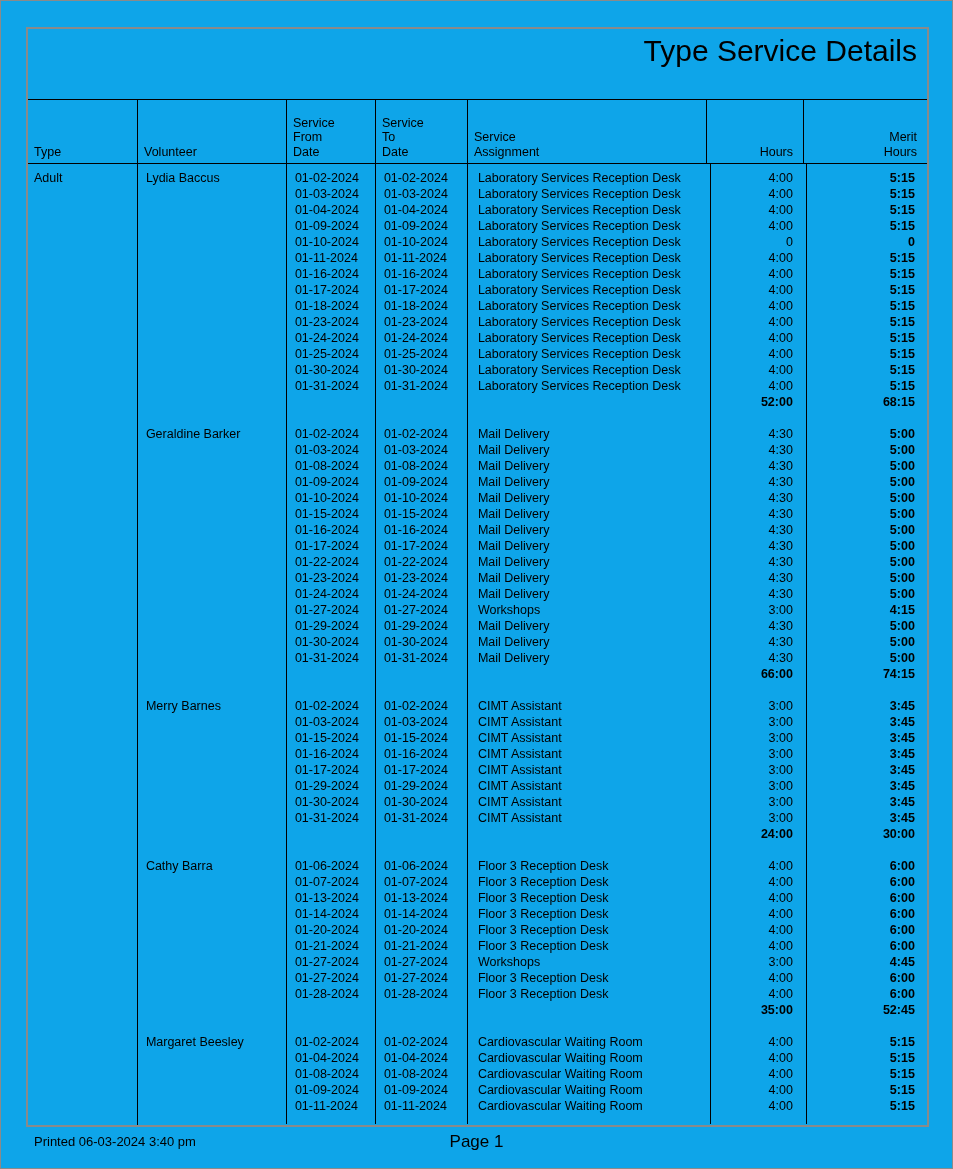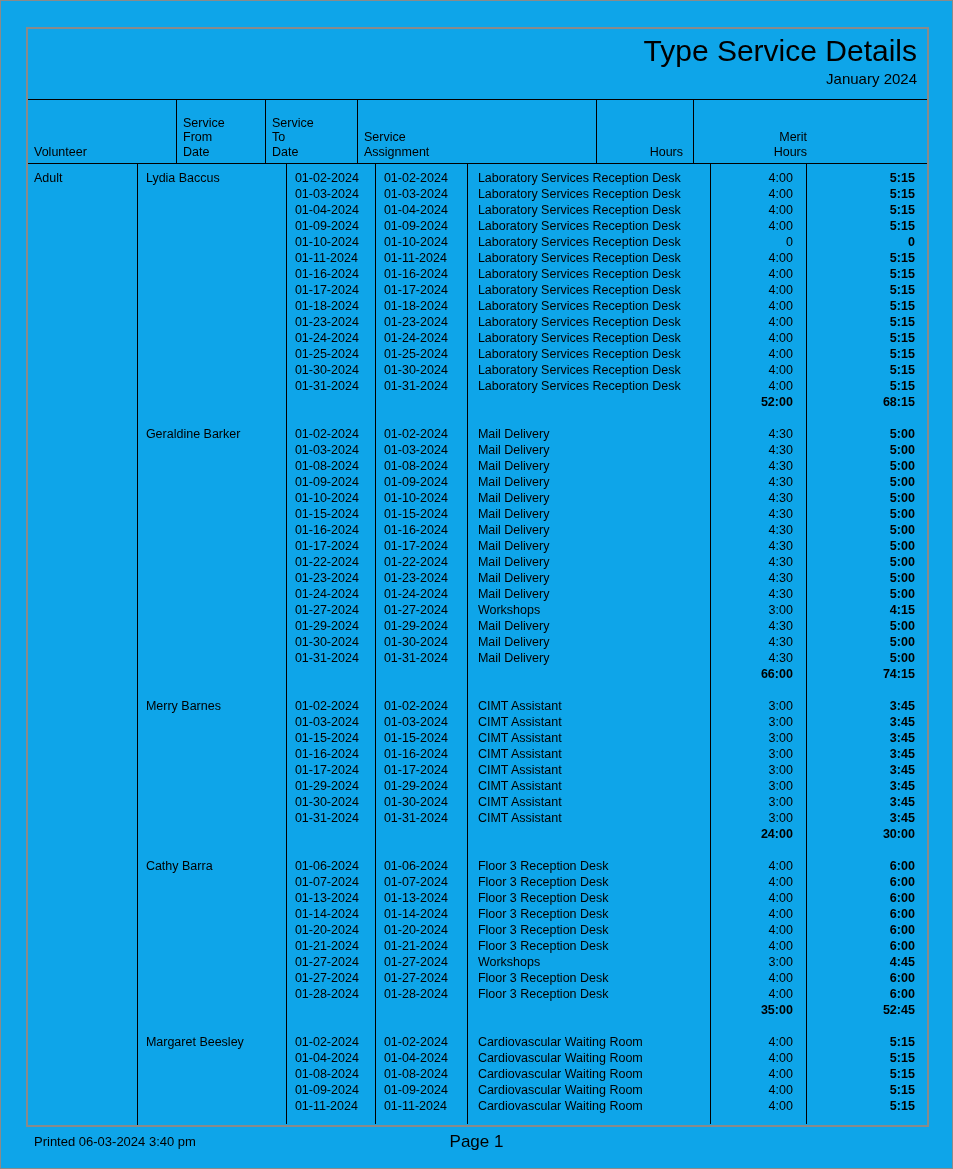--- a/index.html
+++ b/index.html
@@ -164,24 +164,26 @@
 </style>
 </head>
 <body>
 
 <div id="page">
 
   <div class="report">
 
     <div class="title-band">
       <div class="title-main">Type Service Details</div>
-      <div class="title-sub">January 2024</div>
     </div>
 
     <div class="col-head">
+      <div class="cell c-type">
+        <span>Type</span>
+      </div>
       <div class="cell c-vol">
         <span>Volunteer</span>
       </div>
       <div class="cell c-from">
         <span>Service</span>
         <span>From</span>
         <span>Date</span>
       </div>
       <div class="cell c-to">
         <span>Service</span>

